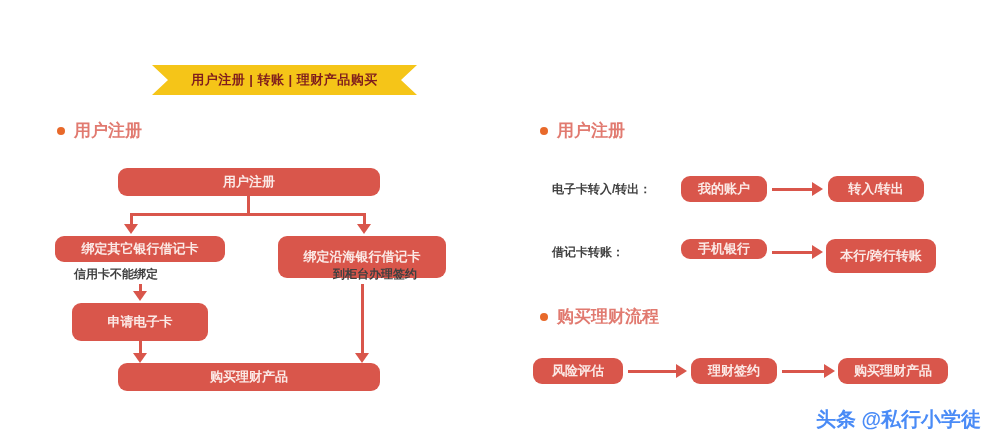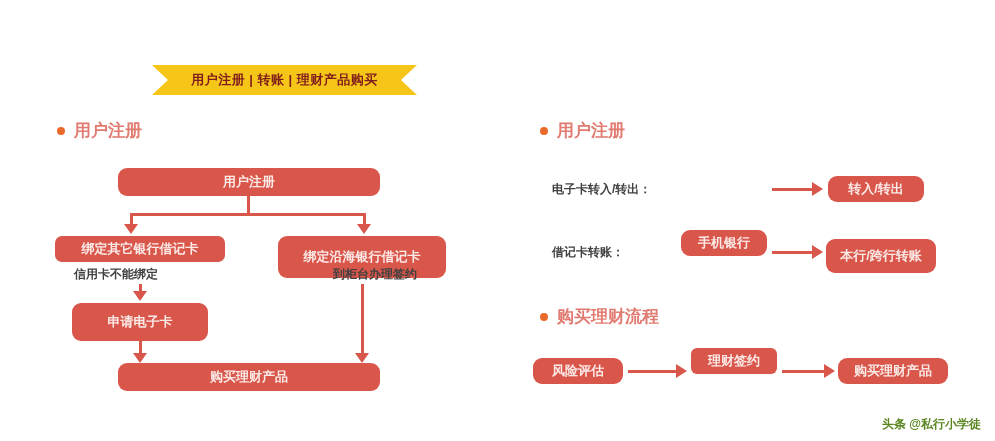--- a/index.html
+++ b/index.html
@@ -149,22 +149,22 @@
     border-top: 7px solid transparent;
     border-bottom: 7px solid transparent;
     border-left: 11px solid #d9564b;
   }
 
   
   .watermark {
     position: absolute;
     right: 14px;
     bottom: 8px;
-    color: #4d7c0f;
-    font-size: 12px;
+    color: #3b82f6;
+    font-size: 20px;
     font-weight: bold;
     white-space: nowrap;
     text-shadow: 1px 1px 0 rgba(255,255,255,0.9);
     opacity: 0.92;
   }
 </style>
 </head>
 <body>
 
 <div id="canvas">
@@ -184,21 +184,21 @@
   <div class="v-line" style="left:247px; top:196px; height:19px;"></div>
 
   <div class="h-line" style="left:130px; top:213px; width:235px;"></div>
 
   <div class="v-line" style="left:130px; top:213px; height:13px;"></div>
   <div class="arrow-down" style="left:124px; top:224px;"></div>
 
   <div class="v-line" style="left:363px; top:213px; height:13px;"></div>
   <div class="arrow-down" style="left:357px; top:224px;"></div>
 
-  <div class="box" style="left:55px; top:236px; width:170px; height:26px;border-radius:7px;">绑定其它银行借记卡</div>
+  <div class="box" style="left:55px; top:236px; width:170px; height:26px;">绑定其它银行借记卡</div>
 
   <div class="box" style="left:278px; top:236px; width:168px; height:42px;">绑定沿海银行借记卡</div>
 
   <div class="plain-label" style="left:74px; top:268px;">信用卡不能绑定</div>
 
   <div class="plain-label" style="left:305px; top:268px;margin-left:28px;">到柜台办理签约</div>
 
   <div class="v-line" style="left:139px; top:284px; height:9px;"></div>
   <div class="arrow-down" style="left:133px; top:291px;"></div>
 
@@ -212,46 +212,47 @@
 
   <div class="box" style="left:118px; top:363px; width:262px; height:28px;">购买理财产品</div>
 
   <div class="section-head" style="left:540px; top:122px;">
     <span class="bullet"></span>
     <span class="section-title">用户注册</span>
   </div>
 
   <div class="plain-label" style="left:552px; top:183px;">电子卡转入/转出：</div>
 
+  <div class="box" style="left:681px; top:176px; width:86px; height:26px;">我的账户</div>
 
   <div class="h-line" style="left:772px; top:188px; width:44px;"></div>
   <div class="arrow-right" style="left:812px; top:182px;"></div>
 
   <div class="box" style="left:828px; top:176px; width:96px; height:26px;">转入/转出</div>
 
   <div class="plain-label" style="left:552px; top:246px;">借记卡转账：</div>
 
-  <div class="box" style="left:681px; top:230px; width:86px; height:26px;text-align:right;">手机银行</div>
+  <div class="box" style="left:681px; top:239px; width:86px; height:20px;text-align:right;">手机银行</div>
 
   <div class="h-line" style="left:772px; top:251px; width:44px;"></div>
   <div class="arrow-right" style="left:812px; top:245px;"></div>
 
   <div class="box" style="left:826px; top:239px; width:110px; height:34px;">本行/跨行转账</div>
 
   <div class="section-head" style="left:540px; top:308px;">
     <span class="bullet"></span>
     <span class="section-title">购买理财流程</span>
   </div>
 
   <div class="box" style="left:533px; top:358px; width:90px; height:26px;">风险评估</div>
 
   <div class="h-line" style="left:628px; top:370px; width:52px;"></div>
   <div class="arrow-right" style="left:676px; top:364px;"></div>
 
-  <div class="box" style="left:691px; top:348px; width:86px; height:26px;border-radius:6px;">理财签约</div>
+  <div class="box" style="left:691px; top:358px; width:86px; height:26px;">理财签约</div>
 
   <div class="h-line" style="left:782px; top:370px; width:46px;"></div>
   <div class="arrow-right" style="left:824px; top:364px;"></div>
 
   <div class="box" style="left:838px; top:358px; width:110px; height:26px;">购买理财产品</div>
 
   <div class="watermark">头条 @私行小学徒</div>
 
 </div>
 

